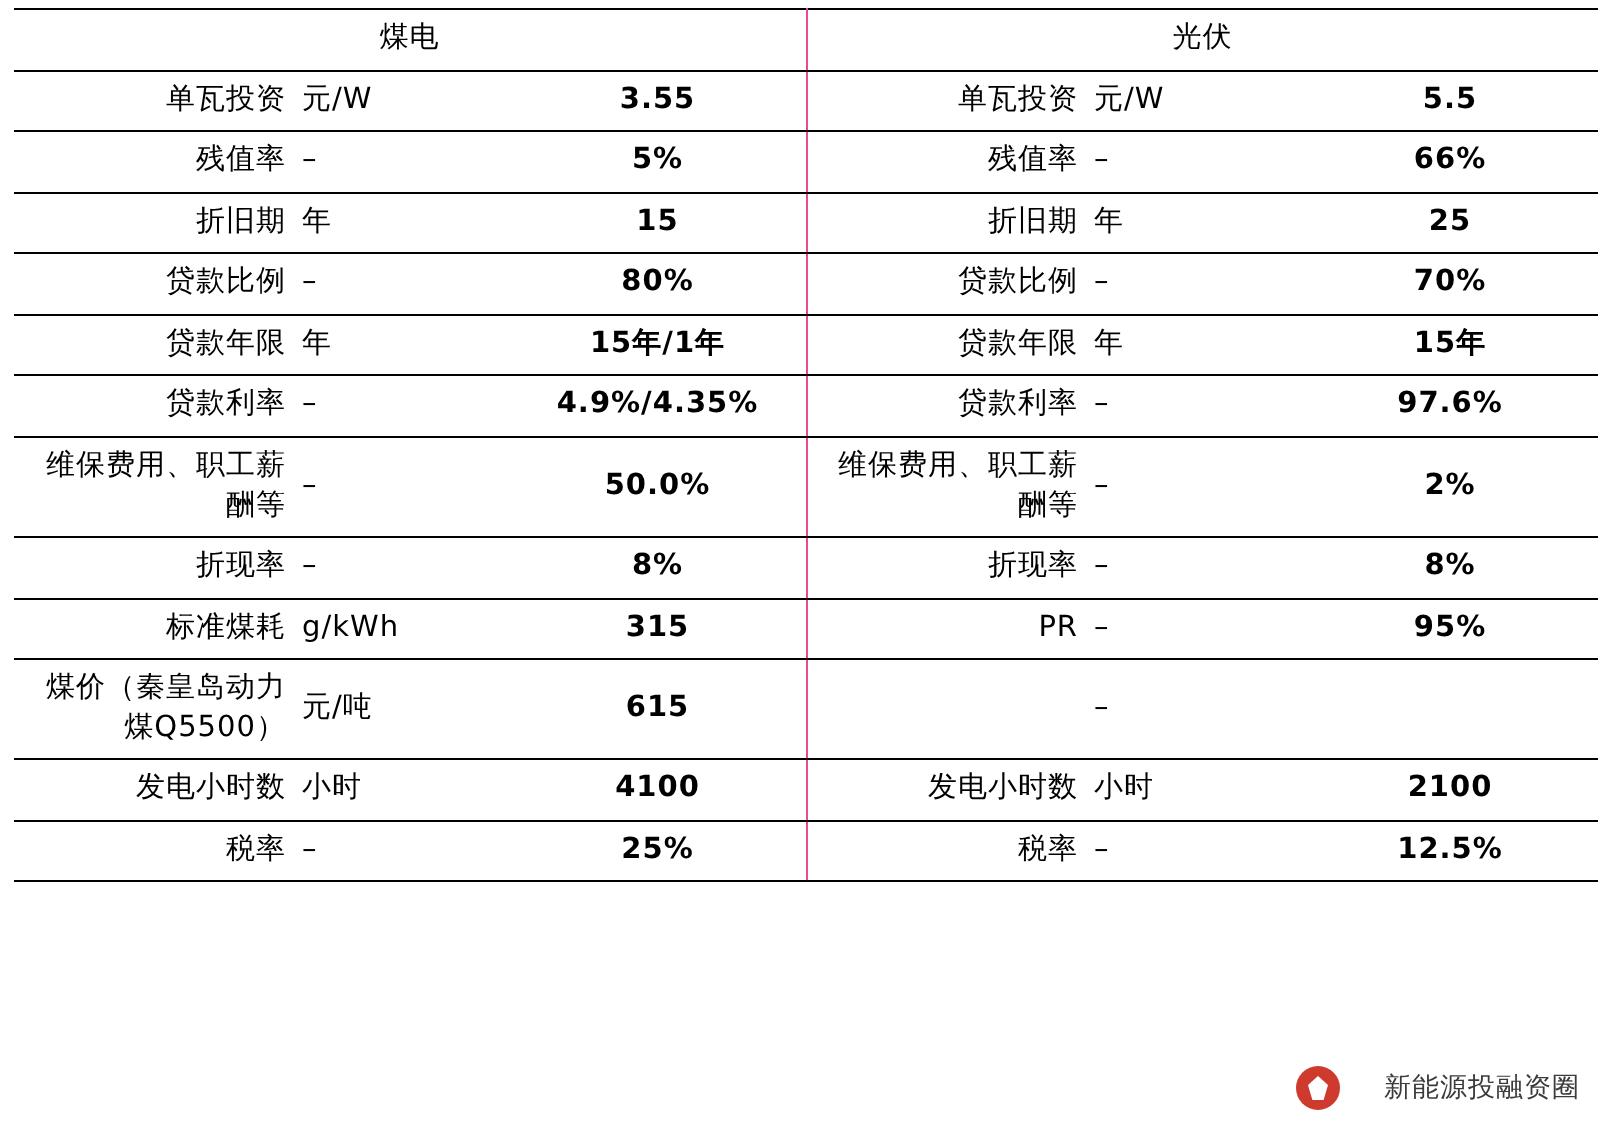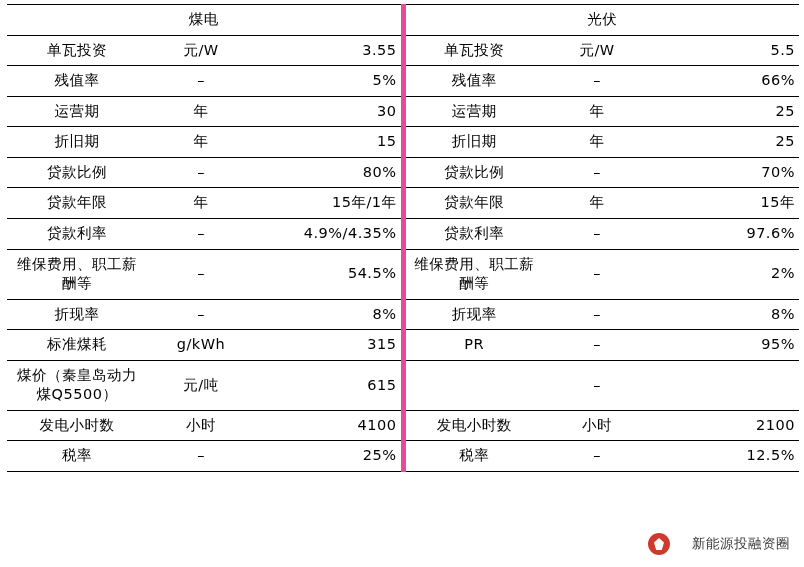--- a/index.html
+++ b/index.html
@@ -30,30 +30,30 @@
     border-top: 1px solid #000;
     border-bottom: 1px solid #000;
     padding: 5px 4px;
     font-size: 14.5px;
     line-height: 1.35;
     vertical-align: middle;
     letter-spacing: 0.5px;
   }
   
   td.sep-left {
-    border-right: 5px solid #ec4899;
+    border-right: 1px solid #ec4899;
   }
   .hdr td {
     text-align: center;
     font-size: 15px;
     padding: 6px 4px 7px 4px;
   }
-  .c-label  { text-align: center;   padding-left: 10px; }
-  .c-unit   { text-align: center; }
-  .c-value  { text-align: right; }
+  .c-label  { text-align: right;   padding-left: 10px; }
+  .c-unit   { }
+  .c-value  { text-align: center; font-weight: bold; }
 
   
   col.w-label { width: 140px; }
   col.w-unit  { width: 108px; }
   col.w-val   { width: 148px; }
 
   .two-line { line-height: 1.5; }
 
   
   .wm {
@@ -121,28 +121,20 @@
 
       <tr>
         <td class="c-label">残值率</td>
         <td class="c-unit">–</td>
         <td class="c-value sep-left">5%</td>
         <td class="c-label">残值率</td>
         <td class="c-unit">–</td>
         <td class="c-value">66%</td>
       </tr>
 
-      <tr>
-        <td class="c-label">运营期</td>
-        <td class="c-unit">年</td>
-        <td class="c-value sep-left">30</td>
-        <td class="c-label">运营期</td>
-        <td class="c-unit">年</td>
-        <td class="c-value">25</td>
-      </tr>
 
       <tr>
         <td class="c-label">折旧期</td>
         <td class="c-unit">年</td>
         <td class="c-value sep-left">15</td>
         <td class="c-label">折旧期</td>
         <td class="c-unit">年</td>
         <td class="c-value">25</td>
       </tr>
 
@@ -169,21 +161,21 @@
         <td class="c-unit">–</td>
         <td class="c-value sep-left">4.9%/4.35%</td>
         <td class="c-label">贷款利率</td>
         <td class="c-unit">–</td>
         <td class="c-value">97.6%</td>
       </tr>
 
       <tr class="two-line">
         <td class="c-label">维保费用、职工薪酬等</td>
         <td class="c-unit">–</td>
-        <td class="c-value sep-left">54.5%</td>
+        <td class="c-value sep-left">50.0%</td>
         <td class="c-label">维保费用、职工薪酬等</td>
         <td class="c-unit">–</td>
         <td class="c-value">2%</td>
       </tr>
 
       <tr>
         <td class="c-label">折现率</td>
         <td class="c-unit">–</td>
         <td class="c-value sep-left">8%</td>
         <td class="c-label">折现率</td>

